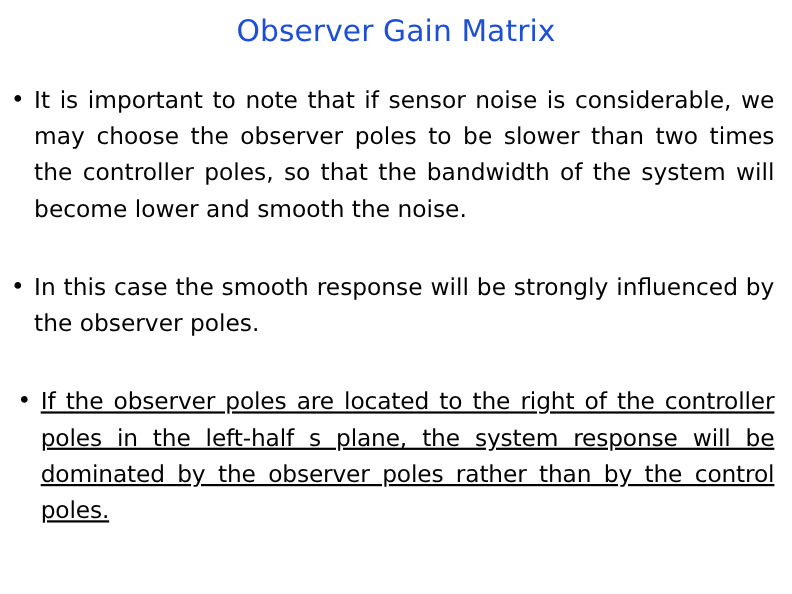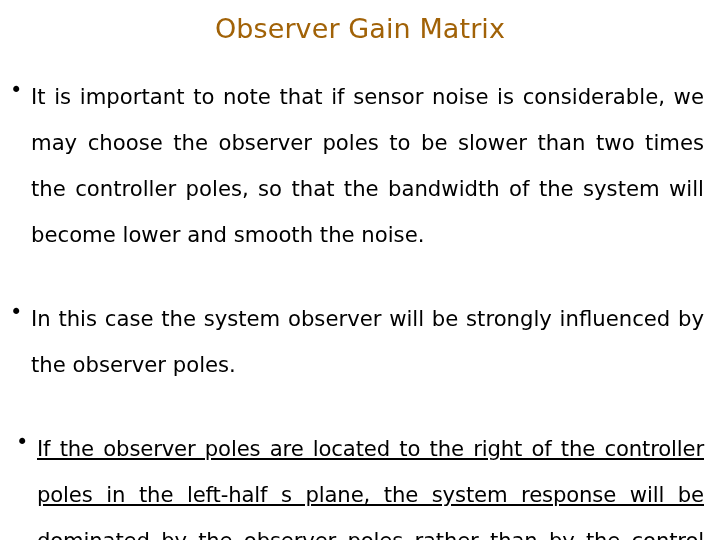--- a/index.html
+++ b/index.html
@@ -24,21 +24,21 @@
 
   .slide-title {
     position: absolute;
     top: 12px;
     left: 0;
     width: 720px;
     text-align: center;
     font-size: 27px;
     line-height: 34px;
     font-weight: 400;
-    color: #a16207;
+    color: #1d4ed8;
     letter-spacing: 0.1px;
     white-space: nowrap;
   }
 
   .body-area {
     position: absolute;
     top: 74px;
     left: 0;
     width: 720px;
   }
@@ -68,21 +68,21 @@
     font-size: 21px;
     line-height: 33px;
     text-align: left;
     color: #000000;
     user-select: none;
   }
 
   .bullet-text {
     flex: 1 1 auto;
     font-size: 21.2px;
-    line-height: 46px;
+    line-height: 33px;
     text-align: justify;
     text-align-last: left;
     color: #000000;
     word-spacing: 0px;
     hyphens: none;
   }
 
   .bullet-text.tight {
     letter-spacing: -0.15px;
     text-decoration: underline;
@@ -97,21 +97,21 @@
 
   <div class="body-area">
 
     <div class="bullet bullet-1">
       <span class="bullet-marker">•</span>
       <span class="bullet-text">It is important to note that if sensor noise is considerable, we may choose the observer poles to be slower than two times the controller poles, so that the bandwidth of the system will become lower and smooth the noise.</span>
     </div>
 
     <div class="bullet bullet-2 bullet-gap-2">
       <span class="bullet-marker">•</span>
-      <span class="bullet-text">In this case the system observer will be strongly influenced by the observer poles.</span>
+      <span class="bullet-text">In this case the smooth response will be strongly influenced by the observer poles.</span>
     </div>
 
     <div class="bullet bullet-3 bullet-gap-3">
       <span class="bullet-marker">•</span>
       <span class="bullet-text tight">If the observer poles are located to the right of the controller poles in the left-half s plane, the system response will be dominated by the observer poles rather than by the control poles.</span>
     </div>
 
   </div>
 </div>
 

